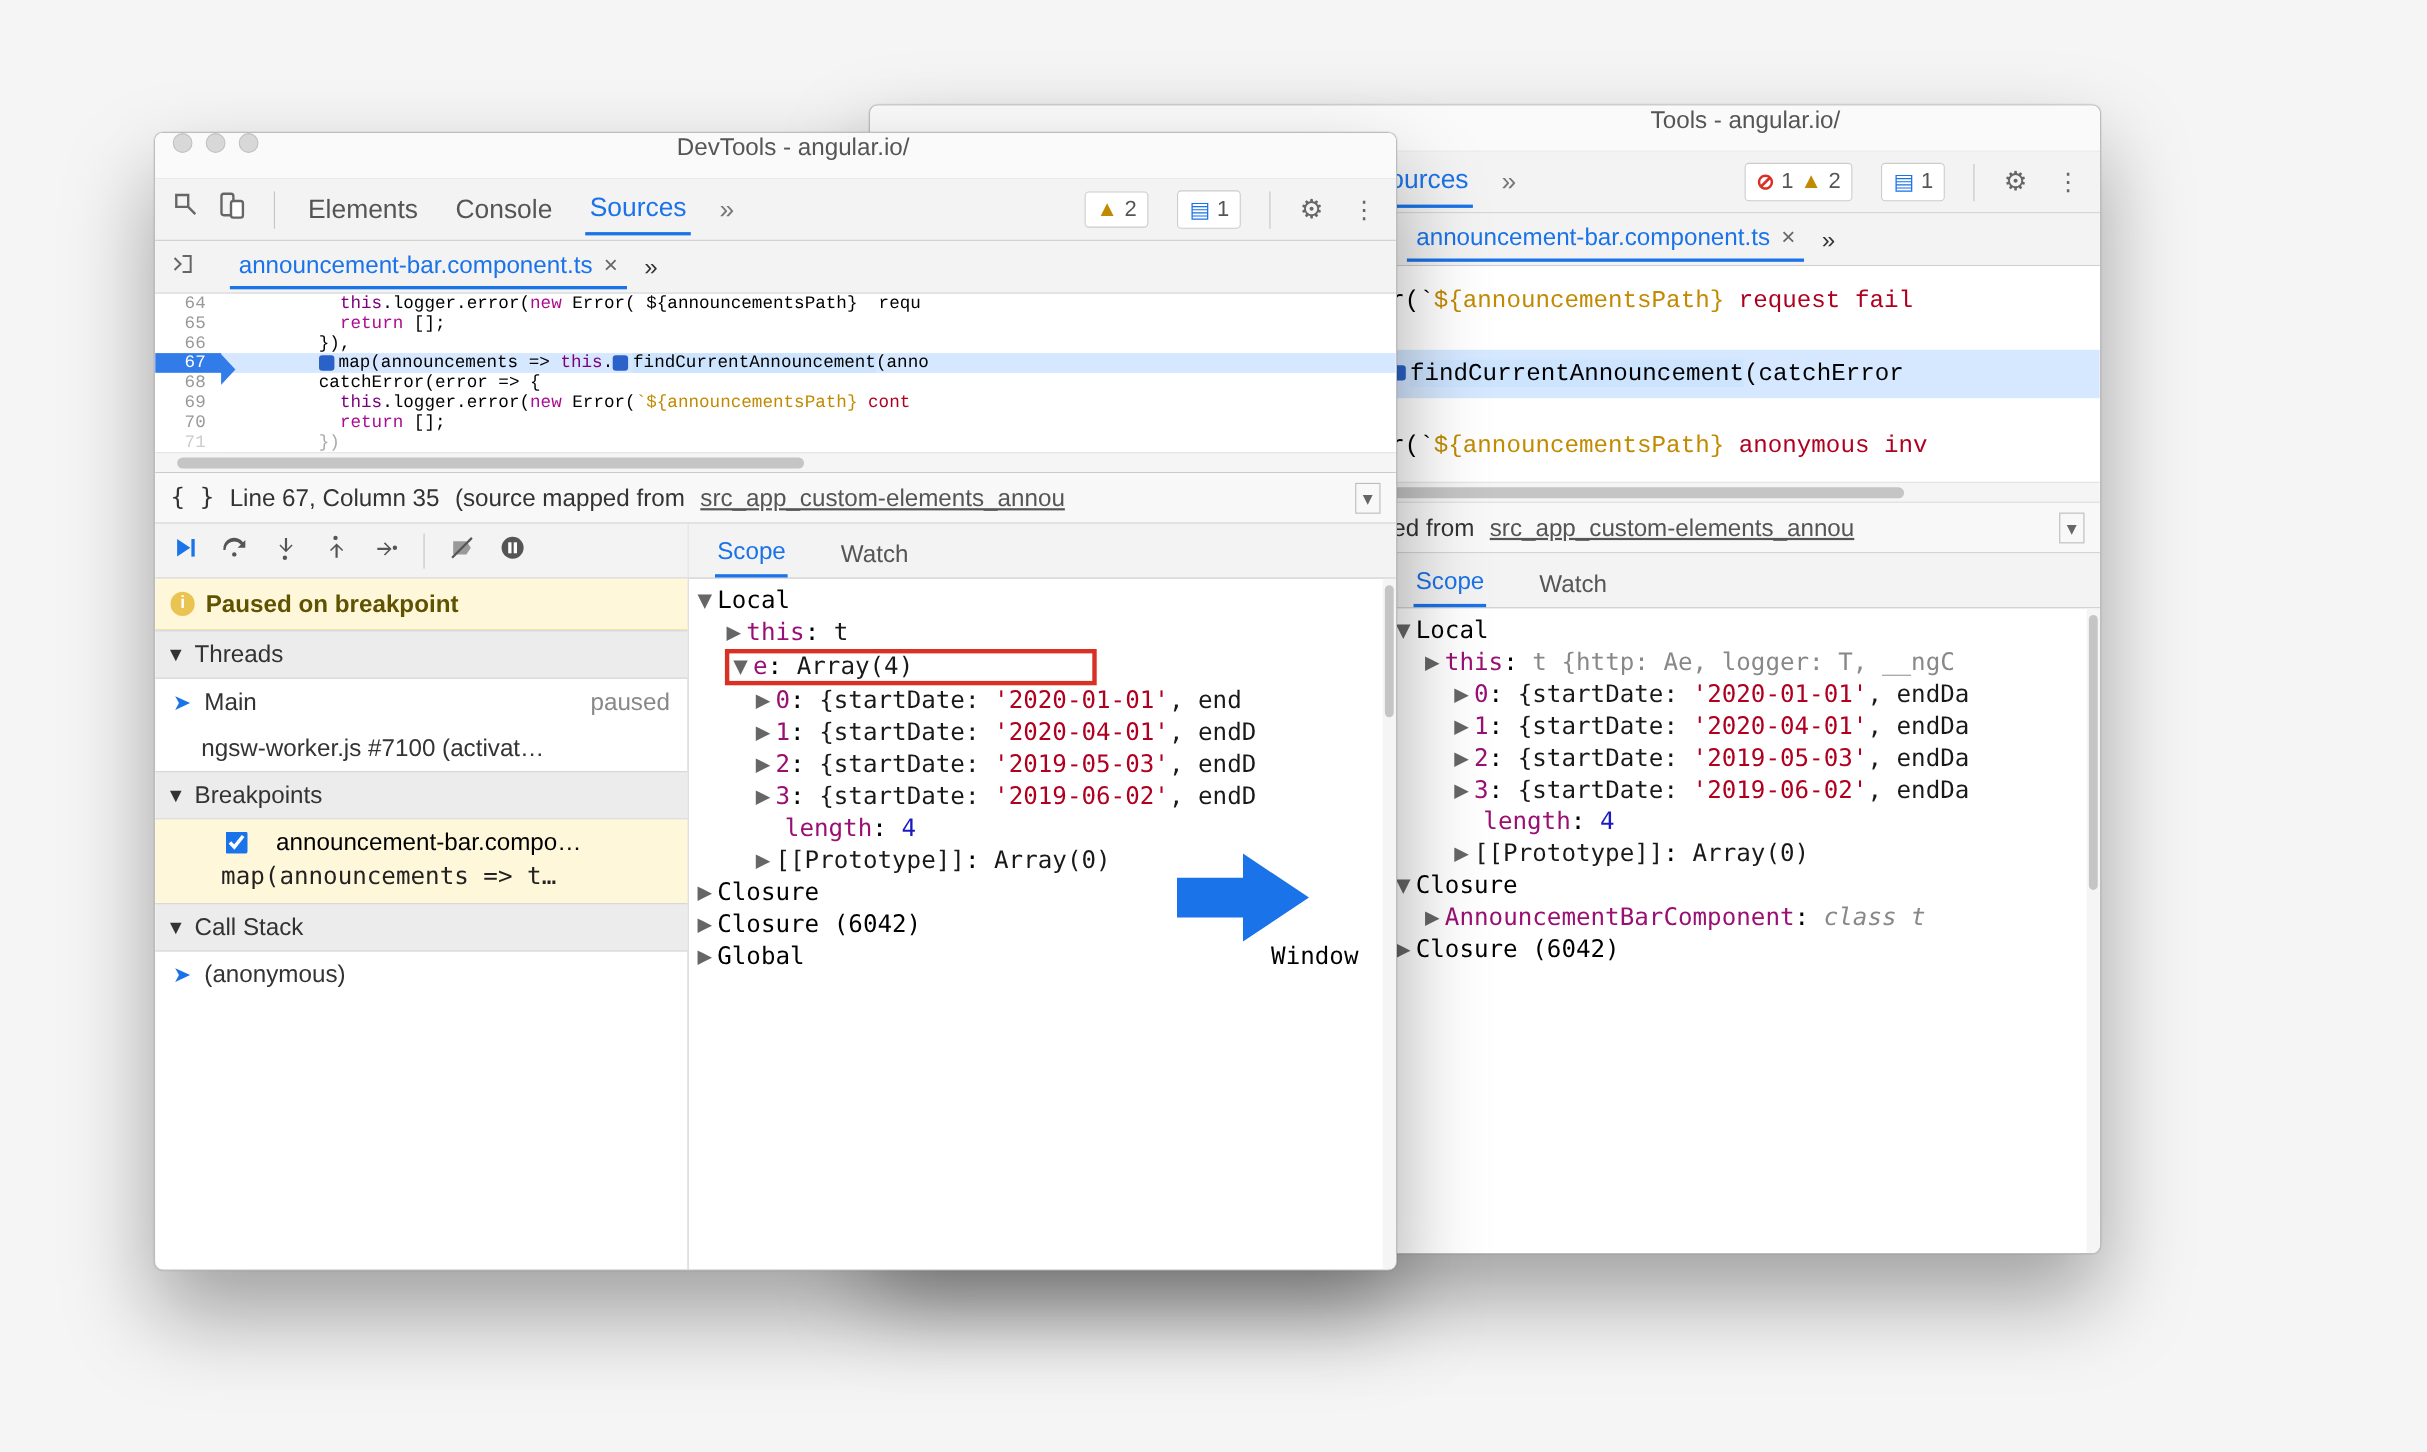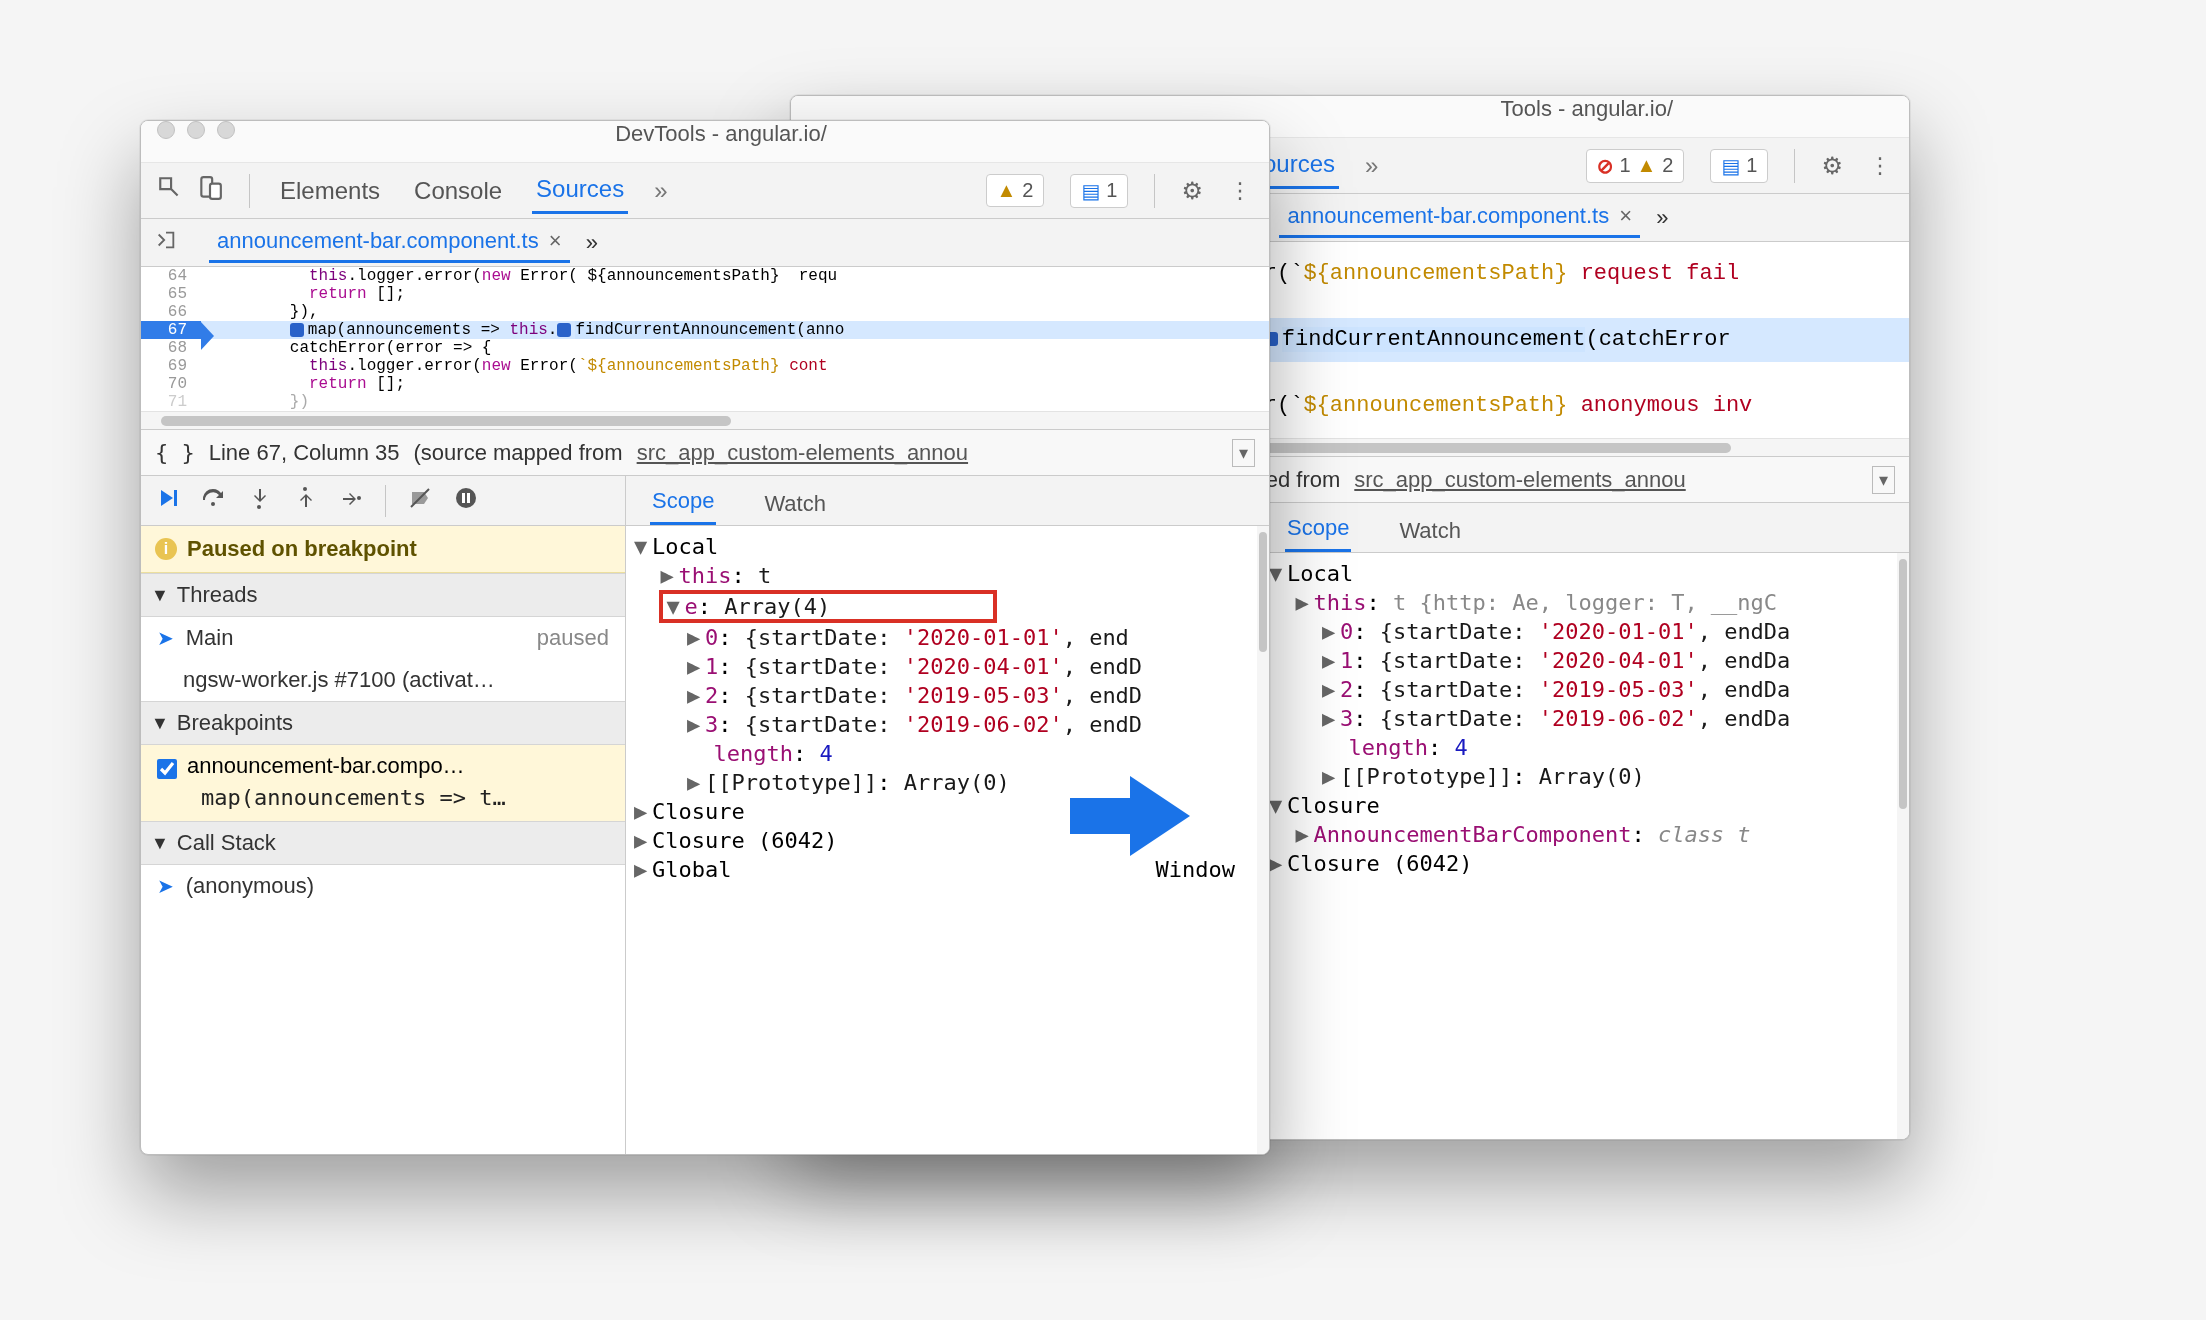--- a/index.html
+++ b/index.html
@@ -132,21 +132,21 @@
     display:flex; align-items:center; padding:8px 10px; gap:8px; color:#333;
   }
   .section-head .disc { font-size:18px; }
   .listrow {
     display:flex; align-items:center; padding:8px 16px; gap:12px; color:#333;
   }
   .listrow .indent { width:14px; }
   .listrow .dim { color:#888; margin-left:auto; }
   .listrow .ptr { color:#1a73e8; font-size:20px; }
   .bp-item { background:#fff7d9; padding:8px 16px; display:flex; flex-direction:column; gap:4px; }
-  .bp-item .row1 { display:flex; gap:10px; align-items:flex-end; }
+  .bp-item .row1 { display:flex; gap:26px; align-items:center;margin-left:48px; }
   .bp-item input[type=checkbox]{ width:20px; height:20px; accent-color:#1a73e8; }
   .bp-item .code { font-family: Menlo, monospace; font-size:22px; padding-left:44px; color:#222; }
   .ellip { white-space:nowrap; overflow:hidden; text-overflow:ellipsis; }
 
   
   .scopecol { flex:1; display:flex; flex-direction:column; font-size:22px; font-family: Menlo, monospace; }
   .scopetabs {
     height:50px; display:flex; align-items:flex-end; gap:46px; padding:0 24px;
     border-bottom:1px solid #cbcbcb; background:#f3f3f3; font-family: -apple-system, Arial, sans-serif;
   }

